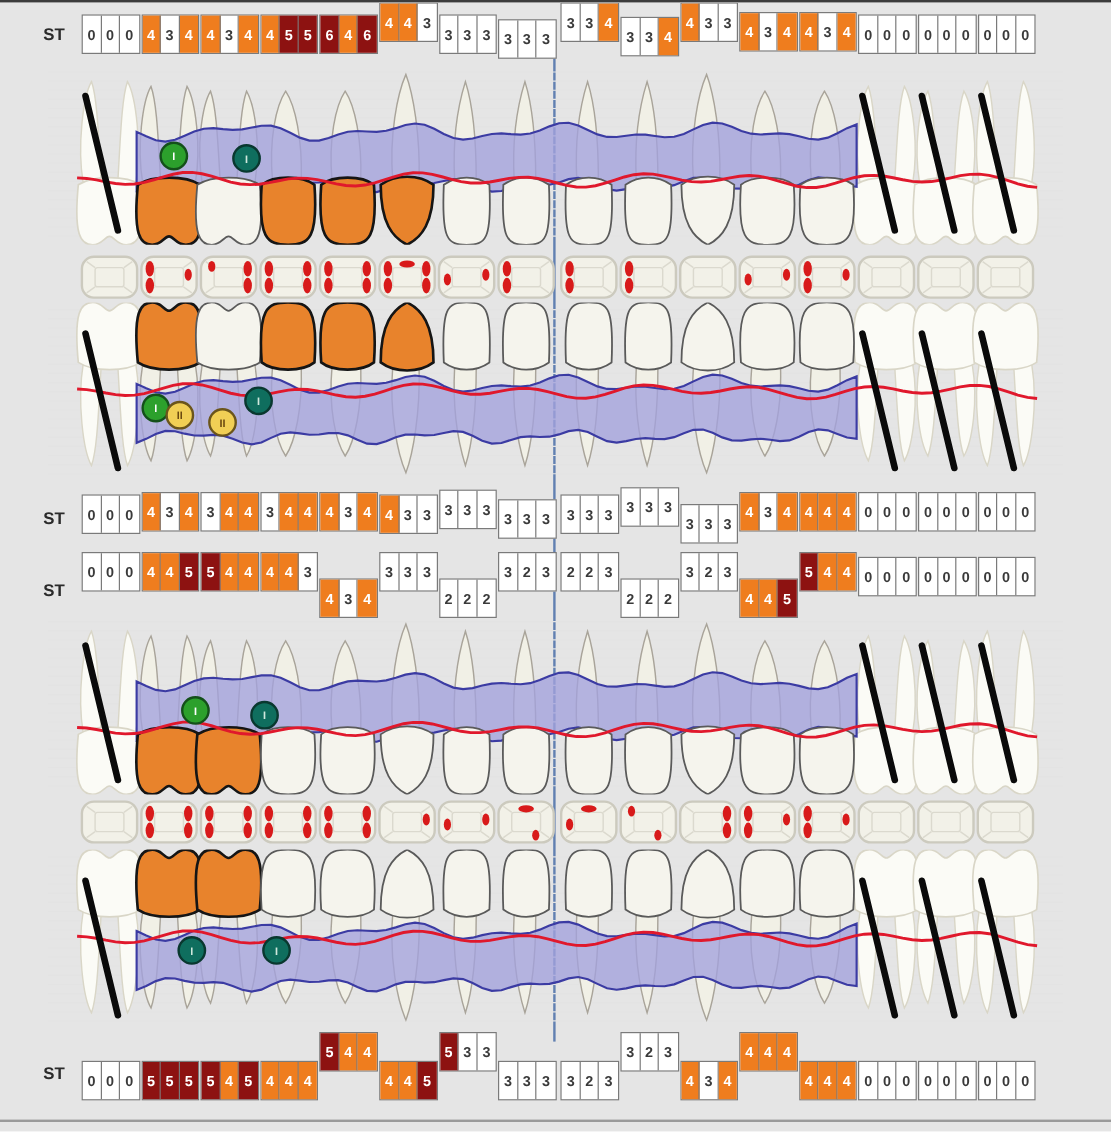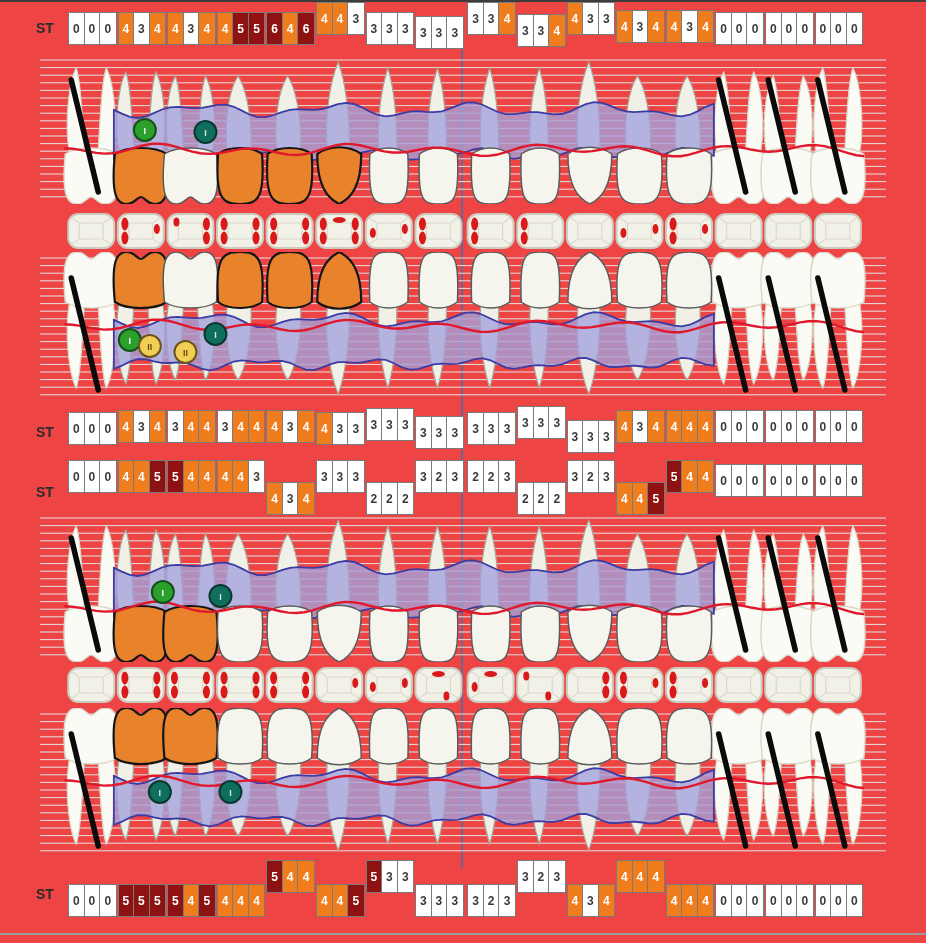--- a/index.html
+++ b/index.html
@@ -1,16 +1,16 @@
 <!DOCTYPE html>
 <html style="--orange: #EF7D1E; --darkred: #8D1211; --boxborder: #7A7A7A; --boxtext: #3A3A3A; --midline: #4A6FA8;"><head>
 <meta charset="utf-8">
 <style>
   html,body{margin:0;padding:0;background:#fff;}
-  .page{position:relative;width:926px;height:943px;background:#ef4444;overflow:hidden;
+  .page{position:relative;width:926px;height:943px;background:#e5e5e5;overflow:hidden;
         font-family:"Liberation Sans",sans-serif;}
   .hline{position:absolute;left:0;width:926px;}
   .hline.top{top:0;height:2px;background:#3c3c3c;}
   .hline.bottom{top:933px;height:2px;background:#9a9a9a;}
   .midline{position:absolute;width:2px;background:var(--midline,#4A6FA8);opacity:.85;}
   .st{position:absolute;left:36px;font-size:14px;font-weight:bold;color:#2b2b2b;}
   .strow{position:absolute;left:0;width:926px;}
   .pd-group{position:absolute;display:flex;border:1px solid var(--boxborder,#7a7a7a);background:#fff;box-sizing:border-box;}
   .pd-box{width:15.5px;height:31px;display:flex;align-items:center;justify-content:center;
           font-size:12px;font-weight:bold;color:var(--boxtext,#3a3a3a);

